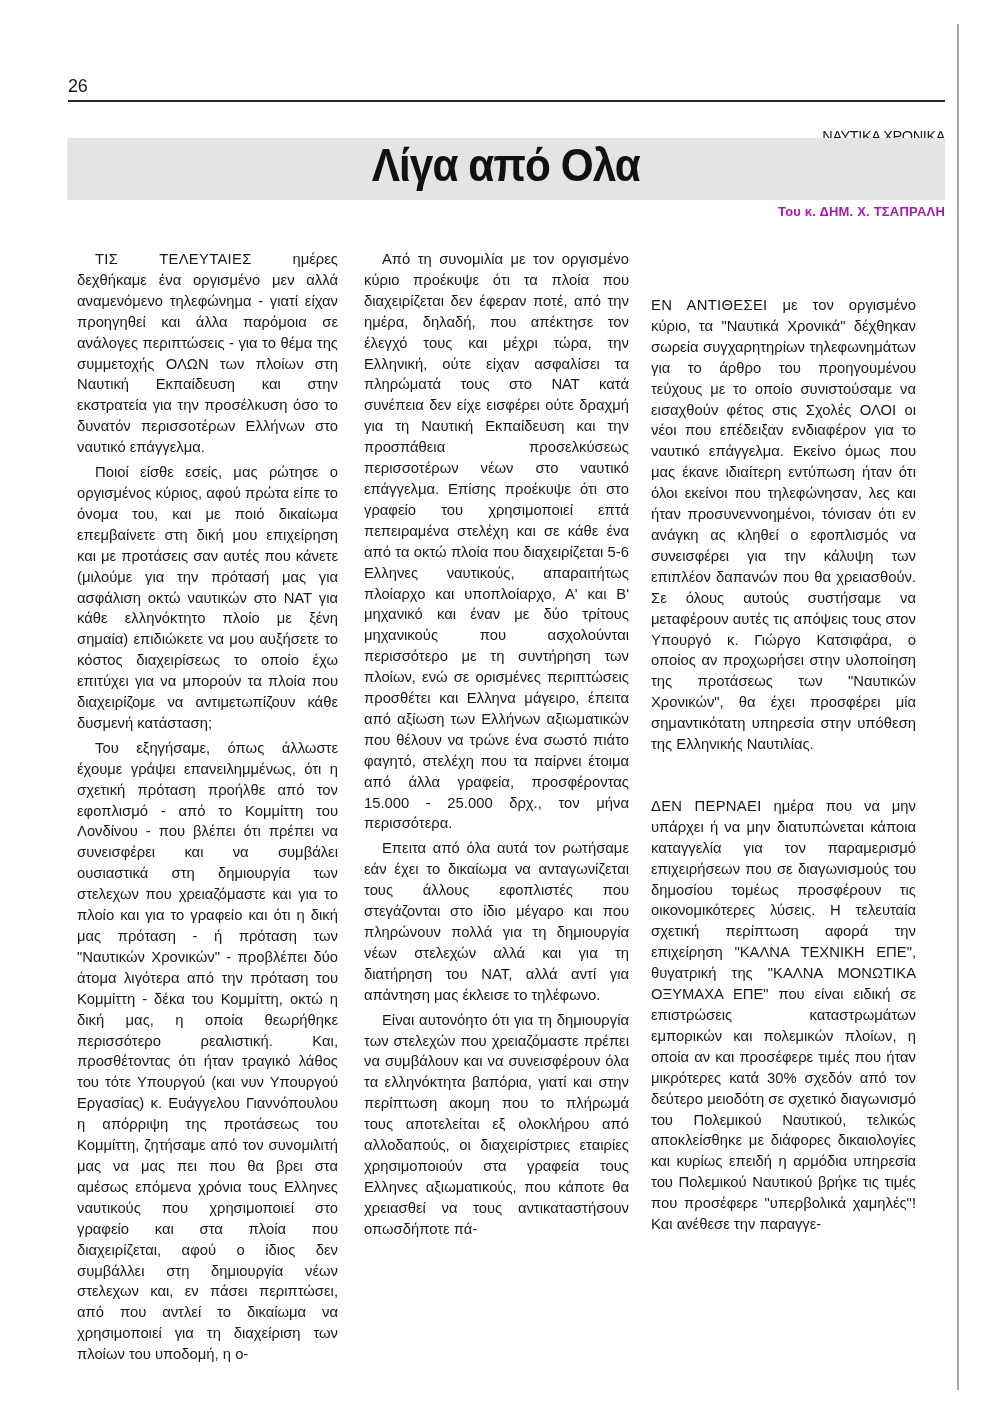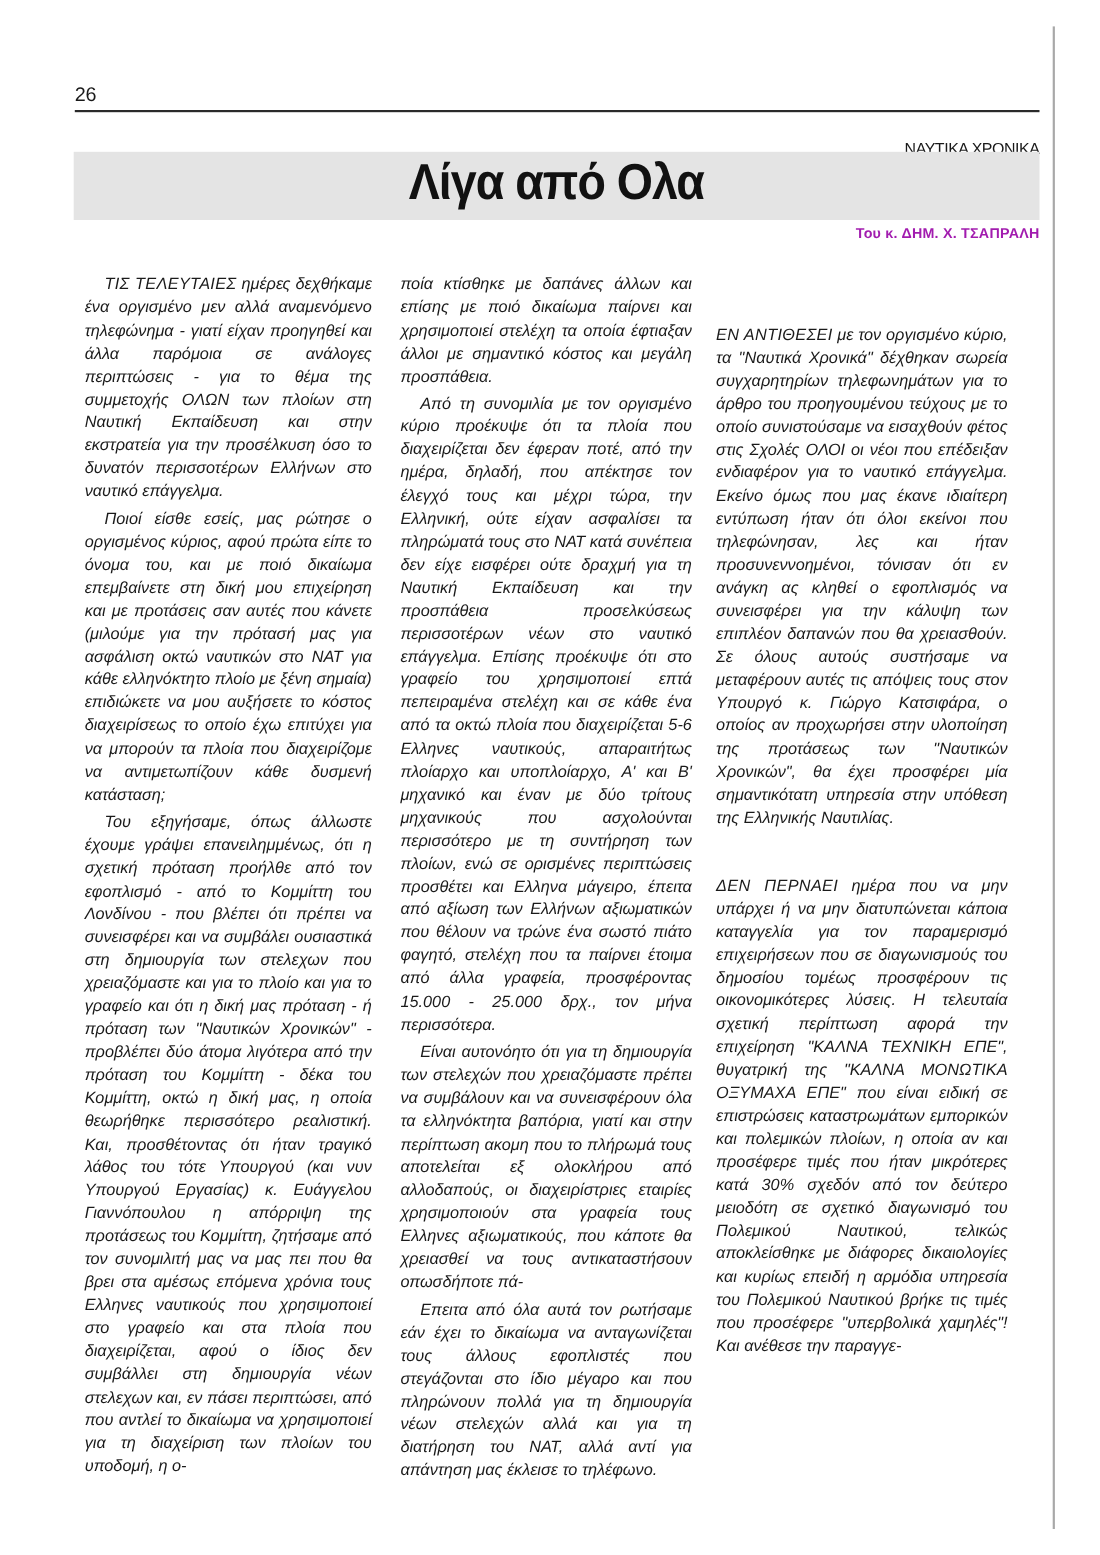--- a/index.html
+++ b/index.html
@@ -88,21 +88,20 @@
       line-height: 20.9px;
       text-align: justify;
       color: #1a1a1a;
     }
     .col-1 { left: 77px; width: 261px; }
     .col-2 { left: 364px; width: 265px; }
     .col-3 { left: 651px; width: 265px; top: 254px; }
     .column p {
       margin: 0;
       text-indent: 18px;
-      font-style: italic;
     }
     .column p + p { margin-top: 4px; }
     .column p.no-indent { text-indent: 0; }
     .column p.section-start { margin-top: 41px; }
     .lead-caps { letter-spacing: 0.3px; }
   </style>
 </head>
 <body>
 
 <div class="scan-edge"></div>
@@ -119,22 +118,21 @@
 
 <div class="byline">Του κ. ΔΗΜ. Χ. ΤΣΑΠΡΑΛΗ</div>
 
 <div class="column col-1">
   <p><span class="lead-caps">ΤΙΣ ΤΕΛΕΥΤΑΙΕΣ</span><span> ημέρες δεχθήκαμε ένα οργισμένο μεν αλλά αναμενόμενο τηλεφώνημα - γιατί είχαν προηγηθεί και άλλα παρόμοια σε ανάλογες περιπτώσεις - για το θέμα της συμμετοχής ΟΛΩΝ των πλοίων στη Ναυτική Εκπαίδευση και στην εκστρατεία για την προσέλκυση όσο το δυνατόν περισσοτέρων Ελλήνων στο ναυτικό επάγγελμα.</span></p>
   <p>Ποιοί είσθε εσείς, μας ρώτησε ο οργισμένος κύριος, αφού πρώτα είπε το όνομα του, και με ποιό δικαίωμα επεμβαίνετε στη δική μου επιχείρηση και με προτάσεις σαν αυτές που κάνετε (μιλούμε για την πρότασή μας για ασφάλιση οκτώ ναυτικών στο ΝΑΤ για κάθε ελληνόκτητο πλοίο με ξένη σημαία) επιδιώκετε να μου αυξήσετε το κόστος διαχειρίσεως το οποίο έχω επιτύχει για να μπορούν τα πλοία που διαχειρίζομε να αντιμετωπίζουν κάθε δυσμενή κατάσταση;</p>
   <p>Του εξηγήσαμε, όπως άλλωστε έχουμε γράψει επανειλημμένως, ότι η σχετική πρόταση προήλθε από τον εφοπλισμό - από το Κομμίττη του Λονδίνου - που βλέπει ότι πρέπει να συνεισφέρει και να συμβάλει ουσιαστικά στη δημιουργία των στελεχων που χρειαζόμαστε και για το πλοίο και για το γραφείο και ότι η δική μας πρόταση - ή πρόταση των "Ναυτικών Χρονικών" - προβλέπει δύο άτομα λιγότερα από την πρόταση του Κομμίττη - δέκα του Κομμίττη, οκτώ η δική μας, η οποία θεωρήθηκε περισσότερο ρεαλιστική. Και, προσθέτοντας ότι ήταν τραγικό λάθος του τότε Υπουργού (και νυν Υπουργού Εργασίας) κ. Ευάγγελου Γιαννόπουλου η απόρριψη της προτάσεως του Κομμίττη, ζητήσαμε από τον συνομιλιτή μας να μας πει που θα βρει στα αμέσως επόμενα χρόνια τους Ελληνες ναυτικούς που χρησιμοποιεί στο γραφείο και στα πλοία που διαχειρίζεται, αφού ο ίδιος δεν συμβάλλει στη δημιουργία νέων στελεχων και, εν πάσει περιπτώσει, από που αντλεί το δικαίωμα να χρησιμοποιεί για τη διαχείριση των πλοίων του υποδομή, η ο-</p>
 </div>
 
 <div class="column col-2">
-  <p class="no-indent">ποία κτίσθηκε με δαπάνες άλλων και επίσης με ποιό δικαίωμα παίρνει και χρησιμοποιεί στελέχη τα οποία έφτιαξαν άλλοι με σημαντικό κόστος και μεγάλη προσπάθεια.</p>
   <p>Από τη συνομιλία με τον οργισμένο κύριο προέκυψε ότι τα πλοία που διαχειρίζεται δεν έφεραν ποτέ, από την ημέρα, δηλαδή, που απέκτησε τον έλεγχό τους και μέχρι τώρα, την Ελληνική, ούτε είχαν ασφαλίσει τα πληρώματά τους στο ΝΑΤ κατά συνέπεια δεν είχε εισφέρει ούτε δραχμή για τη Ναυτική Εκπαίδευση και την προσπάθεια προσελκύσεως περισσοτέρων νέων στο ναυτικό επάγγελμα. Επίσης προέκυψε ότι στο γραφείο του χρησιμοποιεί επτά πεπειραμένα στελέχη και σε κάθε ένα από τα οκτώ πλοία που διαχειρίζεται 5-6 Ελληνες ναυτικούς, απαραιτήτως πλοίαρχο και υποπλοίαρχο, Α' και Β' μηχανικό και έναν με δύο τρίτους μηχανικούς που ασχολούνται περισσότερο με τη συντήρηση των πλοίων, ενώ σε ορισμένες περιπτώσεις προσθέτει και Ελληνα μάγειρο, έπειτα από αξίωση των Ελλήνων αξιωματικών που θέλουν να τρώνε ένα σωστό πιάτο φαγητό, στελέχη που τα παίρνει έτοιμα από άλλα γραφεία, προσφέροντας 15.000 - 25.000 δρχ., τον μήνα περισσότερα.</p>
+  <p>Επειτα από όλα αυτά τον ρωτήσαμε εάν έχει το δικαίωμα να ανταγωνίζεται τους άλλους εφοπλιστές που στεγάζονται στο ίδιο μέγαρο και που πληρώνουν πολλά για τη δημιουργία νέων στελεχών αλλά και για τη διατήρηση του ΝΑΤ, αλλά αντί για απάντηση μας έκλεισε το τηλέφωνο.</p>
   <p>Είναι αυτονόητο ότι για τη δημιουργία των στελεχών που χρειαζόμαστε πρέπει να συμβάλουν και να συνεισφέρουν όλα τα ελληνόκτητα βαπόρια, γιατί και στην περίπτωση ακομη που το πλήρωμά τους αποτελείται εξ ολοκλήρου από αλλοδαπούς, οι διαχειρίστριες εταιρίες χρησιμοποιούν στα γραφεία τους Ελληνες αξιωματικούς, που κάποτε θα χρειασθεί να τους αντικαταστήσουν οπωσδήποτε πά-</p>
-  <p>Επειτα από όλα αυτά τον ρωτήσαμε εάν έχει το δικαίωμα να ανταγωνίζεται τους άλλους εφοπλιστές που στεγάζονται στο ίδιο μέγαρο και που πληρώνουν πολλά για τη δημιουργία νέων στελεχών αλλά και για τη διατήρηση του ΝΑΤ, αλλά αντί για απάντηση μας έκλεισε το τηλέφωνο.</p>
 </div>
 
 <div class="column col-3">
   <p class="no-indent section-start"><span class="lead-caps">ΕΝ ΑΝΤΙΘΕΣΕΙ</span><span> με τον οργισμένο κύριο, τα "Ναυτικά Χρονικά" δέχθηκαν σωρεία συγχαρητηρίων τηλεφωνημάτων για το άρθρο του προηγουμένου τεύχους με το οποίο συνιστούσαμε να εισαχθούν φέτος στις Σχολές ΟΛΟΙ οι νέοι που επέδειξαν ενδιαφέρον για το ναυτικό επάγγελμα. Εκείνο όμως που μας έκανε ιδιαίτερη εντύπωση ήταν ότι όλοι εκείνοι που τηλεφώνησαν, λες και ήταν προσυνεννοημένοι, τόνισαν ότι εν ανάγκη ας κληθεί ο εφοπλισμός να συνεισφέρει για την κάλυψη των επιπλέον δαπανών που θα χρειασθούν. Σε όλους αυτούς συστήσαμε να μεταφέρουν αυτές τις απόψεις τους στον Υπουργό κ. Γιώργο Κατσιφάρα, ο οποίος αν προχωρήσει στην υλοποίηση της προτάσεως των "Ναυτικών Χρονικών", θα έχει προσφέρει μία σημαντικότατη υπηρεσία στην υπόθεση της Ελληνικής Ναυτιλίας.</span></p>
   <p class="no-indent section-start"><span class="lead-caps">ΔΕΝ ΠΕΡΝΑΕΙ</span><span> ημέρα που να μην υπάρχει ή να μην διατυπώνεται κάποια καταγγελία για τον παραμερισμό επιχειρήσεων που σε διαγωνισμούς του δημοσίου τομέως προσφέρουν τις οικονομικότερες λύσεις. Η τελευταία σχετική περίπτωση αφορά την επιχείρηση "ΚΑΛΝΑ ΤΕΧΝΙΚΗ ΕΠΕ", θυγατρική της "ΚΑΛΝΑ ΜΟΝΩΤΙΚΑ ΟΞΥΜΑΧΑ ΕΠΕ" που είναι ειδική σε επιστρώσεις καταστρωμάτων εμπορικών και πολεμικών πλοίων, η οποία αν και προσέφερε τιμές που ήταν μικρότερες κατά 30% σχεδόν από τον δεύτερο μειοδότη σε σχετικό διαγωνισμό του Πολεμικού Ναυτικού, τελικώς αποκλείσθηκε με διάφορες δικαιολογίες και κυρίως επειδή η αρμόδια υπηρεσία του Πολεμικού Ναυτικού βρήκε τις τιμές που προσέφερε "υπερβολικά χαμηλές"! Και ανέθεσε την παραγγε-</span></p>
 </div>
 
 </body></html>

